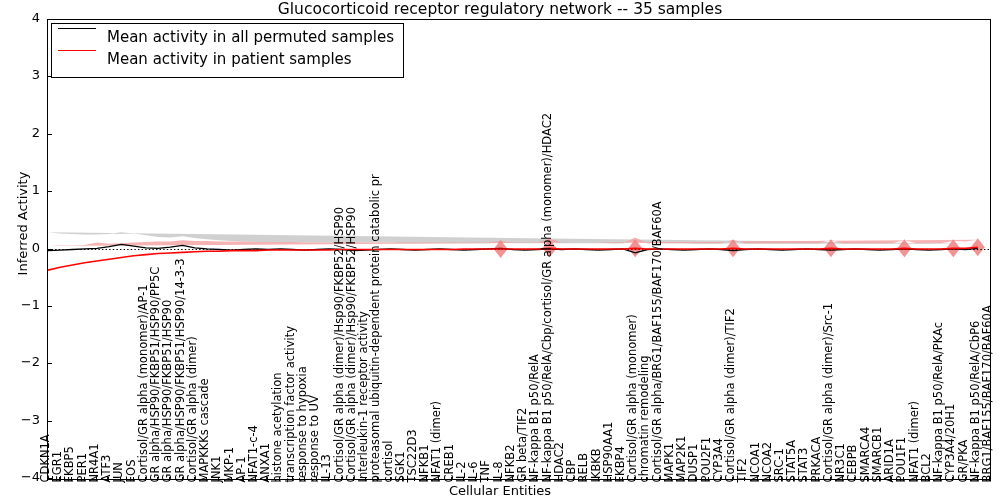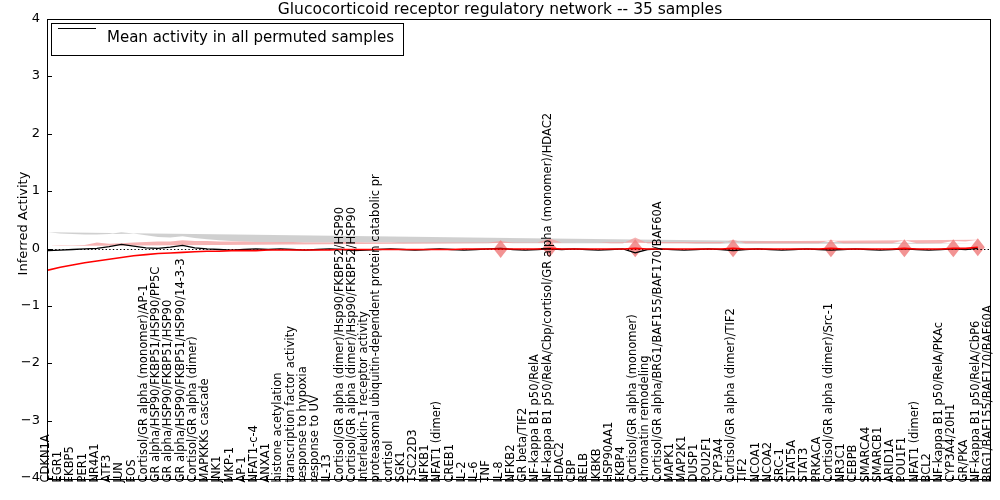--- a/index.html
+++ b/index.html
@@ -162,20 +162,24 @@
       <div class="xtickmark" style="left: 964.532px; top: 477px;"></div>
       <div class="xtickmark" style="left: 976.766px; top: 477px;"></div>
       <div class="xtickmark" style="left: 989px; top: 477px;"></div>
     </div>
 
   <div id="legend">
     <div class="lgrow">
       <span class="lgline"></span>
       <span class="lgtext">Mean activity in all permuted samples</span>
     </div>
+    <div class="lgrow">
+      <span class="lgline red"></span>
+      <span class="lgtext">Mean activity in patient samples</span>
+    </div>
   </div>
 
   <div id="xticklabels">
       <div class="xtl" style="left: 4px;">CDKN1A</div>
       <div class="xtl" style="left: 16.2338px;">EGR1</div>
       <div class="xtl" style="left: 28.4675px;">FKBP5</div>
       <div class="xtl" style="left: 40.7013px;">PER1</div>
       <div class="xtl" style="left: 52.9351px;">NR4A1</div>
       <div class="xtl" style="left: 65.1688px;">ATF3</div>
       <div class="xtl" style="left: 77.4026px;">JUN</div>
@@ -245,14 +249,15 @@
       <div class="xtl" style="left: 860.364px;">POU1F1</div>
       <div class="xtl" style="left: 872.597px;">NFAT1 (dimer)</div>
       <div class="xtl" style="left: 884.831px;">BCL2</div>
       <div class="xtl" style="left: 897.065px;">NF-kappa B1 p50/RelA/PKAc</div>
       <div class="xtl" style="left: 909.299px;">CYP3A4/20H1</div>
       <div class="xtl" style="left: 921.532px;">GR/PKA</div>
       <div class="xtl" style="left: 933.766px;">NF-kappa B1 p50/RelA/CbP6</div>
       <div class="xtl" style="left: 946px;">BRG1/BAF155/BAF170/BAF60A</div>
     </div>
 
+  <div id="xlabel">Cellular Entities</div>
 
 </div>
 
 </body></html>

